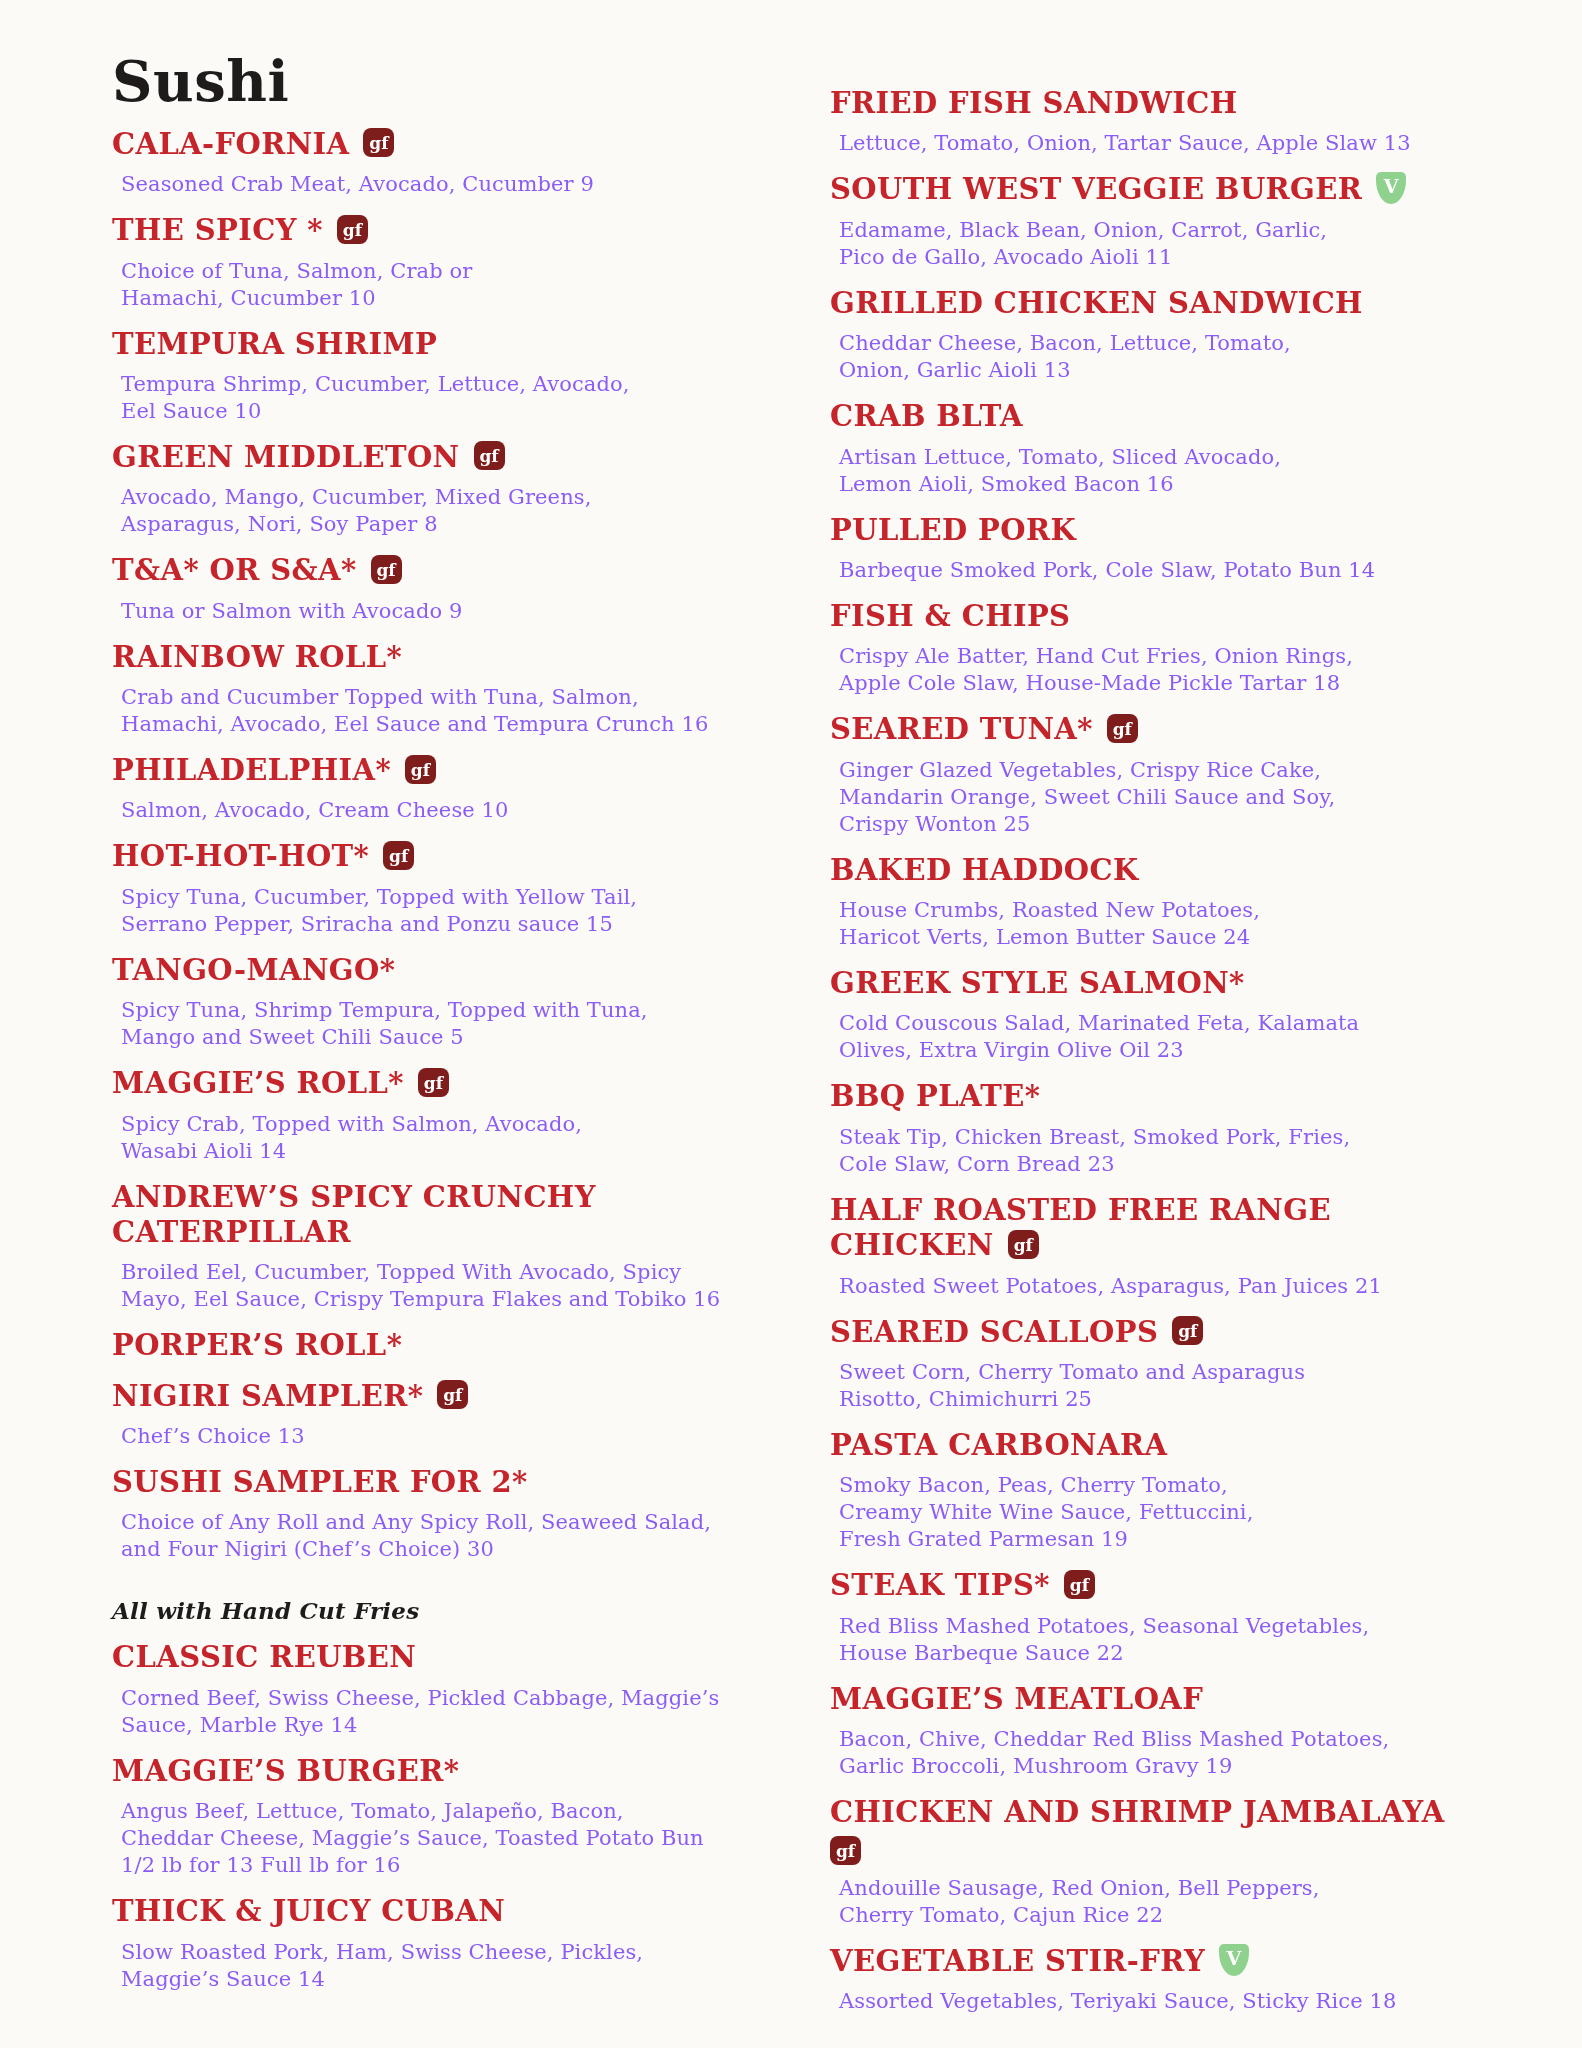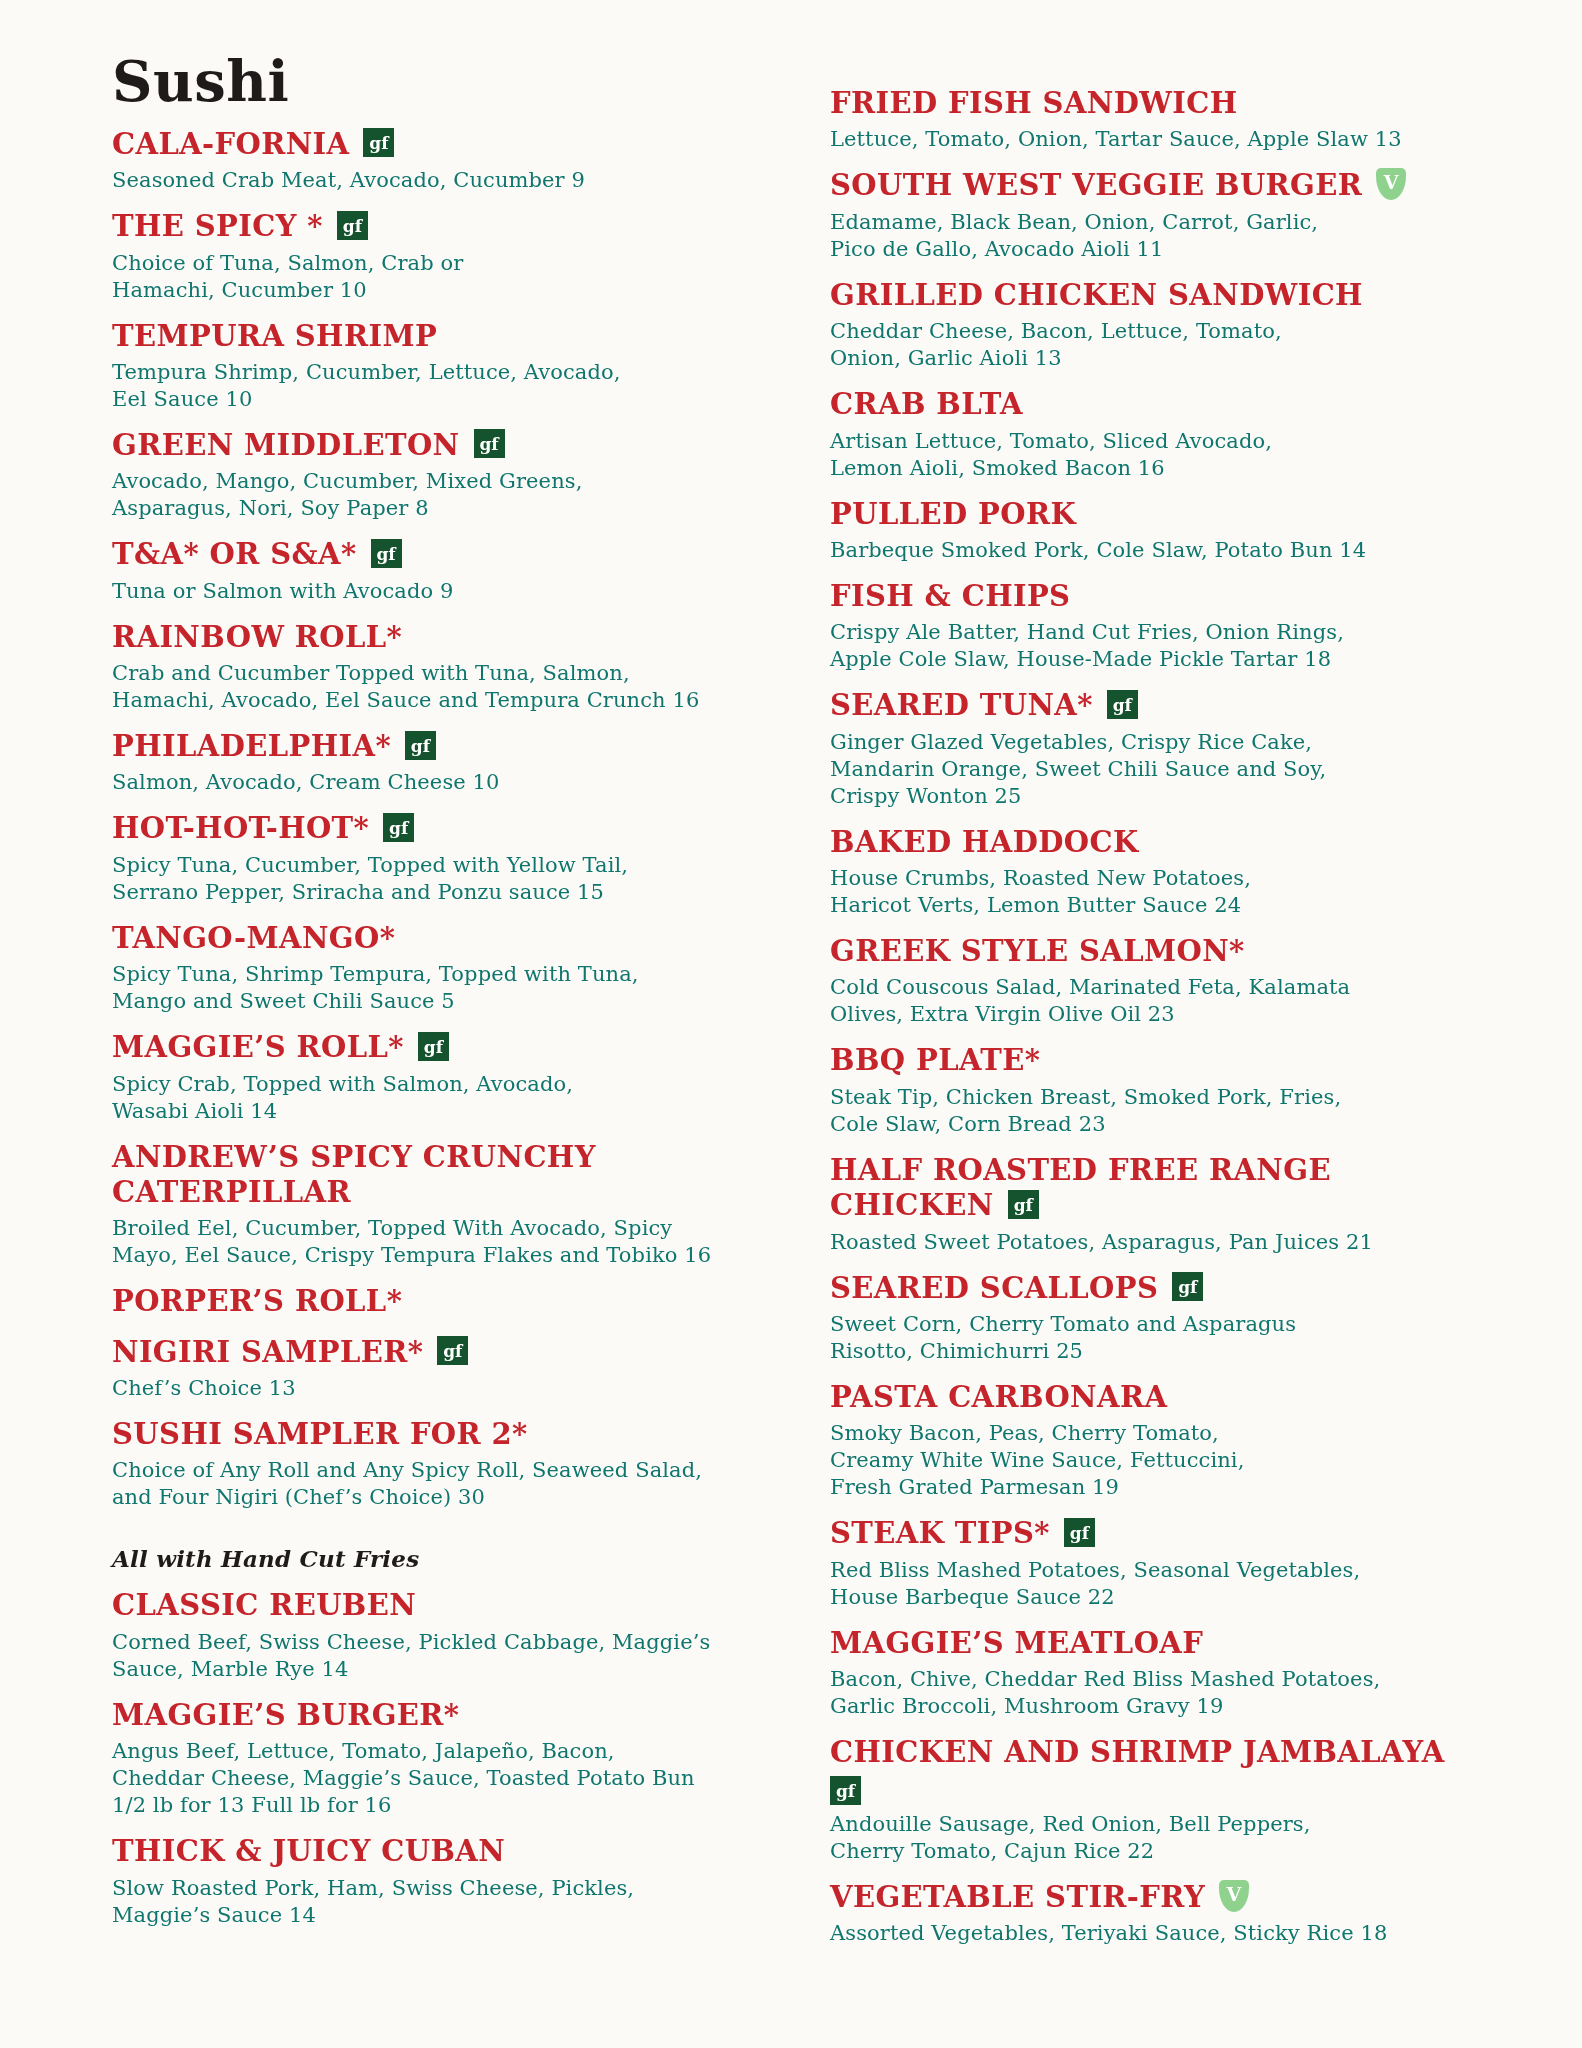--- a/index.html
+++ b/index.html
@@ -62,45 +62,45 @@
     font-weight: bold;
     line-height: 1.22;
     color: #c5242b;
     letter-spacing: 0.4px;
     white-space: pre-line;
   }
   .iname-text {
     white-space: pre-line;
   }
   .idesc {
-    margin: 0;
+    margin: 9px;
     font-size: 21px;
     line-height: 27px;
-    color: #0f766e;
+    color: #8b5cf6;
     letter-spacing: 0.1px;
     white-space: pre-line;
   }
   .badge {
     display: inline-block;
     vertical-align: middle;
     transform: translateY(-3px);
     margin-left: 14px;
     text-align: center;
     color: #ffffff;
     font-weight: bold;
     white-space: normal;
   }
   .badge.gf {
     width: 31px;
     height: 29px;
     line-height: 30px;
     font-size: 17px;
     letter-spacing: 0;
-    background: #14532d;
-    border-radius: 0;
+    background: #7f1d1d;
+    border-radius: 8px;
   }
   .badge.v {
     width: 30px;
     height: 32px;
     line-height: 29px;
     font-size: 19px;
     background: #8ed28e;
     border-radius: 5px 5px 15px 15px / 5px 5px 24px 24px;
   }
   .badge.nl {

